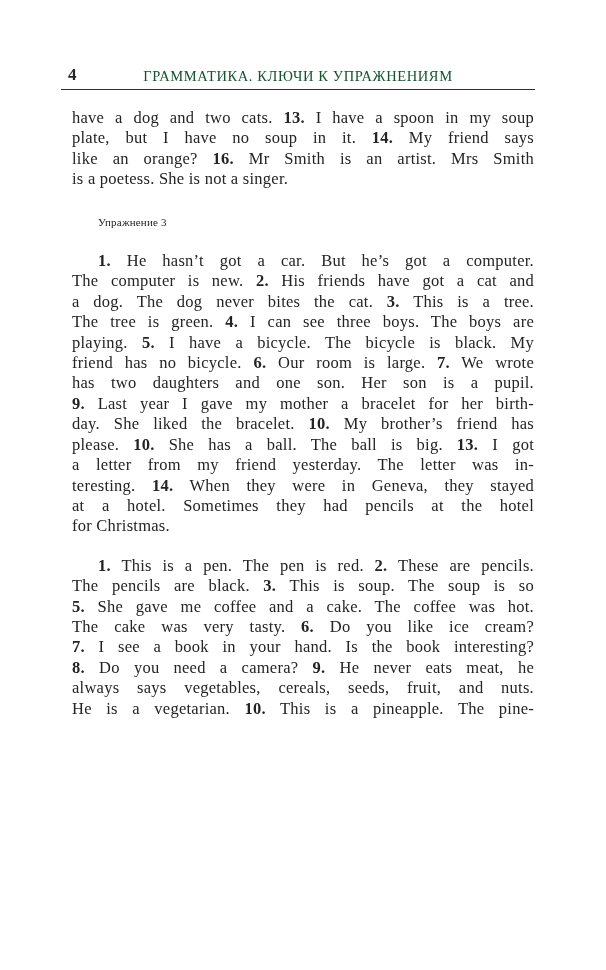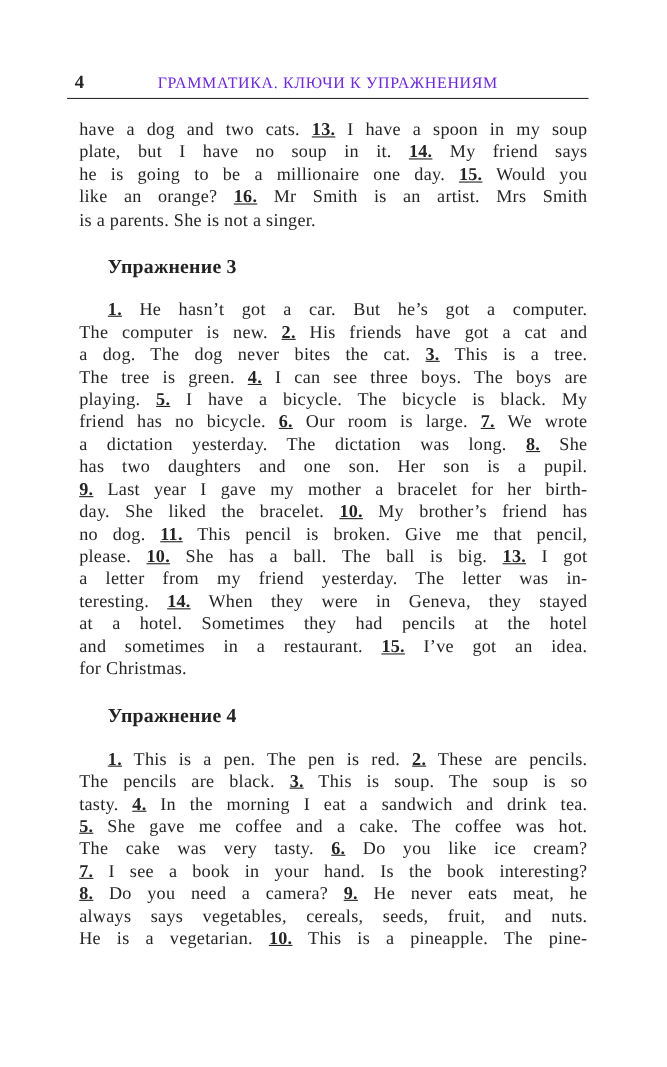--- a/index.html
+++ b/index.html
@@ -33,21 +33,21 @@
     color: #242424;
   }
   .running-title {
     position: absolute;
     left: 0;
     right: 0;
     bottom: 3px;
     text-align: center;
     font-size: 14.5px;
     letter-spacing: 0.6px;
-    color: #6d28d9;
+    color: #14532d;
     white-space: nowrap;
   }
   .header-rule {
     position: absolute;
     left: 61px;
     top: 89px;
     width: 474px;
     height: 0;
     border-top: 1.6px solid #2d2d2d;
   }
@@ -72,80 +72,73 @@
   }
   .line.end {
     text-align-last: left;
   }
   .line.indent {
     text-indent: 26px;
     margin-top: 19px;
   }
   .heading {
     margin: 22px 0 18px 26px;
-    font-size: 18px;
-    font-weight: bold;
+    font-size: 11px;
+    font-weight: normal;
     line-height: 20.4px;
     letter-spacing: 0.2px;
     color: #222222;
   }
   b {
     font-weight: bold;
-    text-decoration: underline;
   }
 </style>
 </head>
 <body>
 
 <div class="page">
 
   <div class="header">
     <span class="page-number">4</span>
     <span class="running-title">ГРАММАТИКА. КЛЮЧИ К УПРАЖНЕНИЯМ</span>
   </div>
   <div class="header-rule"></div>
 
   <main class="content">
 
     <div class="para">
         <span class="line">have a dog and two cats. <b>13.</b> I have a spoon in my soup</span>
         <span class="line">plate, but I have no soup in it. <b>14.</b> My friend says</span>
-        <span class="line">he is going to be a millionaire one day. <b>15.</b> Would you</span>
         <span class="line">like an orange? <b>16.</b> Mr Smith is an artist. Mrs Smith</span>
-        <span class="line end">is a parents. She is not a singer.</span>
+        <span class="line end">is a poetess. She is not a singer.</span>
       </div>
 
     <h2 class="heading">Упражнение 3</h2>
 
     <div class="para">
         <span class="line indent"><b>1.</b> He hasn’t got a car. But he’s got a computer.</span>
         <span class="line">The computer is new. <b>2.</b> His friends have got a cat and</span>
         <span class="line">a dog. The dog never bites the cat. <b>3.</b> This is a tree.</span>
         <span class="line">The tree is green. <b>4.</b> I can see three boys. The boys are</span>
         <span class="line">playing. <b>5.</b> I have a bicycle. The bicycle is black. My</span>
         <span class="line">friend has no bicycle. <b>6.</b> Our room is large. <b>7.</b> We wrote</span>
-        <span class="line">a dictation yesterday. The dictation was long. <b>8.</b> She</span>
         <span class="line">has two daughters and one son. Her son is a pupil.</span>
         <span class="line"><b>9.</b> Last year I gave my mother a bracelet for her birth-</span>
         <span class="line">day. She liked the bracelet. <b>10.</b> My brother’s friend has</span>
-        <span class="line">no dog. <b>11.</b> This pencil is broken. Give me that pencil,</span>
         <span class="line">please. <b>10.</b> She has a ball. The ball is big. <b>13.</b> I got</span>
         <span class="line">a letter from my friend yesterday. The letter was in-</span>
         <span class="line">teresting. <b>14.</b> When they were in Geneva, they stayed</span>
         <span class="line">at a hotel. Sometimes they had pencils at the hotel</span>
-        <span class="line">and sometimes in a restaurant. <b>15.</b> I’ve got an idea.</span>
         <span class="line end">for Christmas.</span>
       </div>
 
-    <h2 class="heading">Упражнение 4</h2>
 
     <div class="para">
         <span class="line indent"><b>1.</b> This is a pen. The pen is red. <b>2.</b> These are pencils.</span>
         <span class="line">The pencils are black. <b>3.</b> This is soup. The soup is so</span>
-        <span class="line">tasty. <b>4.</b> In the morning I eat a sandwich and drink tea.</span>
         <span class="line"><b>5.</b> She gave me coffee and a cake. The coffee was hot.</span>
         <span class="line">The cake was very tasty. <b>6.</b> Do you like ice cream?</span>
         <span class="line"><b>7.</b> I see a book in your hand. Is the book interesting?</span>
         <span class="line"><b>8.</b> Do you need a camera? <b>9.</b> He never eats meat, he</span>
         <span class="line">always says vegetables, cereals, seeds, fruit, and nuts.</span>
         <span class="line">He is a vegetarian. <b>10.</b> This is a pineapple. The pine-</span>
       </div>
 
   </main>
 </div>

